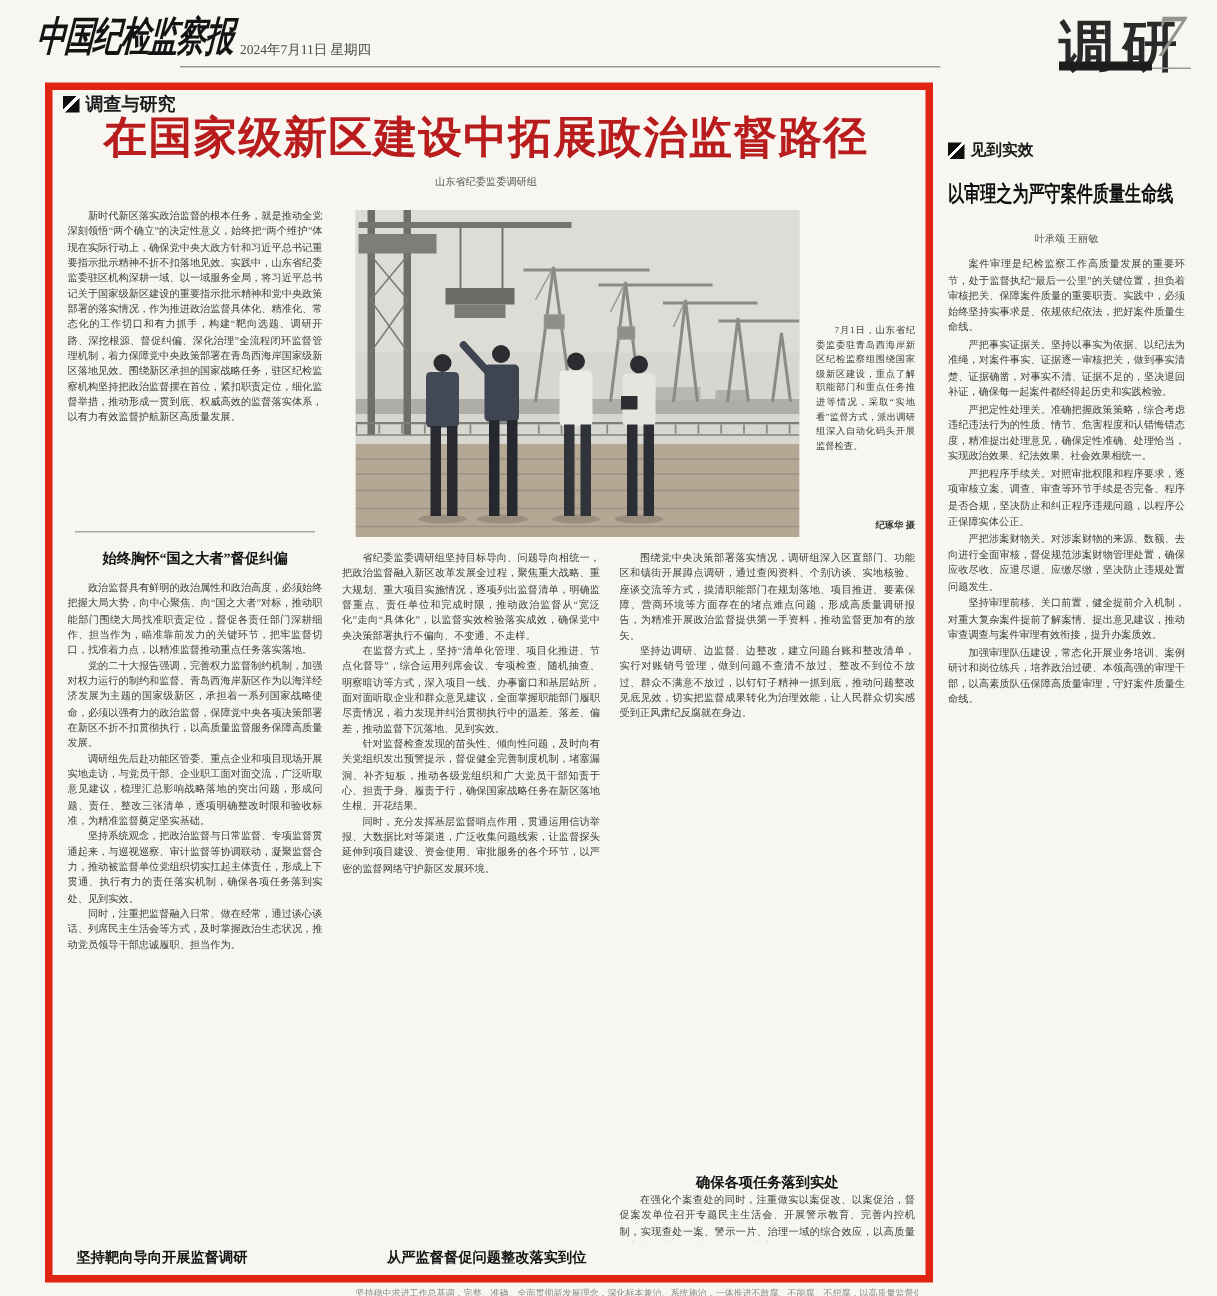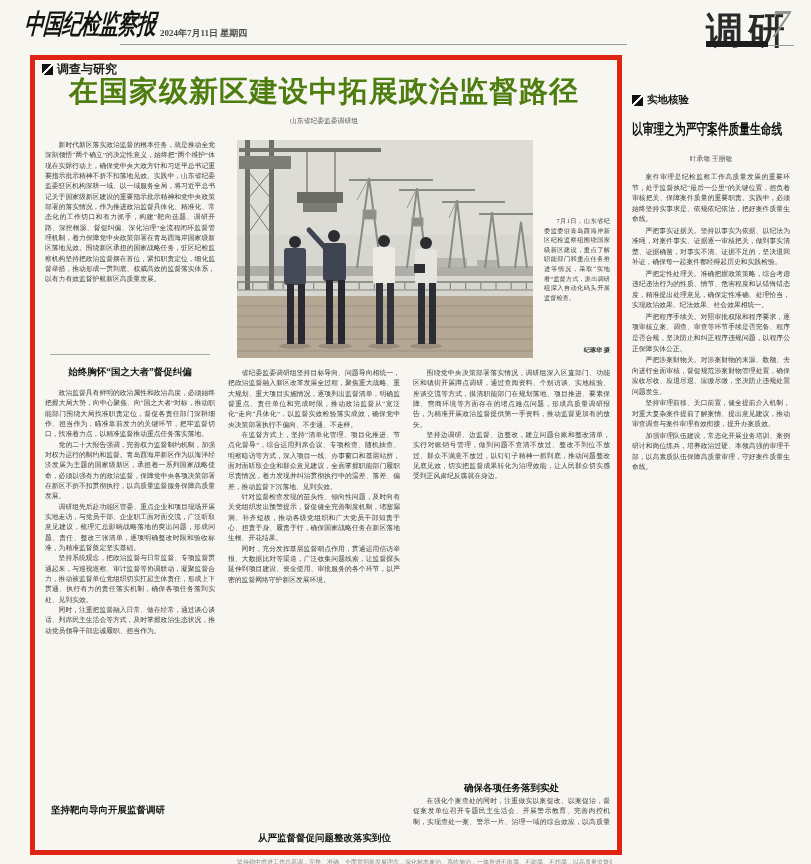--- a/index.html
+++ b/index.html
@@ -8,35 +8,35 @@
     background:#f8f6f1;
     font-family:"Liberation Serif","DejaVu Serif",serif;
     color:#3b3b3b;
   }
   
   .masthead{
     position:absolute;left:26px;top:6px;font-size:27px;font-weight:bold;
     font-style:italic;color:#141414;letter-spacing:-1px;
     transform:scaleX(.72) skewX(-6deg);transform-origin:left top;white-space:nowrap;
   }
-  .masthead-date{position:absolute;left:160px;top:27px;font-size:9px;color:#4a4a4a;font-weight:bold;white-space:nowrap;}
+  .masthead-date{position:absolute;left:160px;top:27px;font-size:9px;color:#4a4a4a;font-weight:normal;white-space:nowrap;}
   .header-rule-main{position:absolute;left:120px;top:44px;width:507px;height:1px;background:#9a9a96;}
   .section-title{position:absolute;left:706px;top:6px;font-size:37px;font-weight:bold;color:#2a2a2a;letter-spacing:5px;white-space:nowrap;}
   .page-number{position:absolute;left:770px;top:0px;font-size:40px;color:#95958f;font-style:italic;}
   .header-bar-thick{position:absolute;left:706px;top:41px;width:62px;height:6px;background:#1d1d1d;}
   .header-rule-right{position:absolute;left:768px;top:45px;width:26px;height:1px;background:#9a9a96;}
   
   .red-box{position:absolute;left:30px;top:55px;width:582px;height:790px;border:5px solid #e02413;background:transparent;}
   
   .tag{position:absolute;display:flex;align-items:center;gap:4px;font-weight:bold;color:#1c1c1c;}
   .tag-main{left:42px;top:61px;font-size:12px;}
   .tag-icon{width:11px;height:11px;background:linear-gradient(135deg,#101010 42%,#ffffff 42%,#ffffff 56%,#101010 56%);flex:0 0 auto;}
   .main-headline{
     position:absolute;left:40px;top:72px;width:568px;text-align:center;
-    font-size:29px;font-weight:900;color:#4d7c0f;letter-spacing:1px;white-space:nowrap;
+    font-size:29px;font-weight:900;color:#b91c1c;letter-spacing:1px;white-space:nowrap;
   }
   .main-byline{position:absolute;left:40px;top:116px;width:568px;text-align:center;font-size:6.8px;color:#555;}
   
   .col{position:absolute;overflow:hidden;font-size:6.8px;line-height:1.52;text-align:justify;color:#3c3c3c;}
   .col p{margin:0;text-indent:2em;}
   .divider{position:absolute;height:1px;background:#a9a9a3;}
   .subhead{position:absolute;font-size:9.5px;font-weight:bold;color:#141414;white-space:nowrap;}
   
   .photo{position:absolute;left:237px;top:140px;width:296px;height:218px;overflow:hidden;background:#d6d5cf;}
   .photo svg{display:block;}
@@ -83,21 +83,21 @@
   </div>
   <div class="divider" style="left:50px;top:354px;width:160px;"></div>
   <div class="subhead" style="left:45px;top:366px;width:170px;text-align:center;">始终胸怀“国之大者”督促纠偏</div>
   <div class="col" style="left:45px;top:388px;width:170px;height:440px;">
     <p>政治监督具有鲜明的政治属性和政治高度，必须始终把握大局大势，向中心聚焦、向“国之大者”对标，推动职能部门围绕大局找准职责定位，督促各责任部门深耕细作、担当作为，瞄准靠前发力的关键环节，把牢监督切口，找准着力点，以精准监督推动重点任务落实落地。</p>
     <p>党的二十大报告强调，完善权力监督制约机制，加强对权力运行的制约和监督。青岛西海岸新区作为以海洋经济发展为主题的国家级新区，承担着一系列国家战略使命，必须以强有力的政治监督，保障党中央各项决策部署在新区不折不扣贯彻执行，以高质量监督服务保障高质量发展。</p>
     <p>调研组先后赴功能区管委、重点企业和项目现场开展实地走访，与党员干部、企业职工面对面交流，广泛听取意见建议，梳理汇总影响战略落地的突出问题，形成问题、责任、整改三张清单，逐项明确整改时限和验收标准，为精准监督奠定坚实基础。</p>
     <p>坚持系统观念，把政治监督与日常监督、专项监督贯通起来，与巡视巡察、审计监督等协调联动，凝聚监督合力，推动被监督单位党组织切实扛起主体责任，形成上下贯通、执行有力的责任落实机制，确保各项任务落到实处、见到实效。</p>
     <p>同时，注重把监督融入日常、做在经常，通过谈心谈话、列席民主生活会等方式，及时掌握政治生态状况，推动党员领导干部忠诚履职、担当作为。</p>
   </div>
-  <div class="subhead" style="left:51px;top:804px;text-align:right;">坚持靶向导向开展监督调研</div>
+  <div class="subhead" style="left:51px;top:832px;text-align:right;">坚持靶向导向开展监督调研</div>
 
   <div class="photo">
     <svg width="296" height="218" viewBox="0 0 296 218">
       <rect x="0" y="0" width="296" height="218" fill="#d7d6d0"></rect>
       <rect x="0" y="0" width="296" height="95" fill="#dedcd6"></rect>
 
       <rect x="0" y="126" width="296" height="10" fill="#aeada7"></rect>
       <rect x="200" y="118" width="30" height="9" fill="#b8b7b1"></rect>
       <rect x="240" y="120" width="22" height="7" fill="#b3b2ac"></rect>
 
@@ -191,21 +191,21 @@
     <p>围绕党中央决策部署落实情况，调研组深入区直部门、功能区和镇街开展蹲点调研，通过查阅资料、个别访谈、实地核验、座谈交流等方式，摸清职能部门在规划落地、项目推进、要素保障、营商环境等方面存在的堵点难点问题，形成高质量调研报告，为精准开展政治监督提供第一手资料，推动监督更加有的放矢。</p>
     <p>坚持边调研、边监督、边整改，建立问题台账和整改清单，实行对账销号管理，做到问题不查清不放过、整改不到位不放过、群众不满意不放过，以钉钉子精神一抓到底，推动问题整改见底见效，切实把监督成果转化为治理效能，让人民群众切实感受到正风肃纪反腐就在身边。</p>
   </div>
   <div class="subhead" style="left:413px;top:782px;width:197px;text-align:center;">确保各项任务落到实处</div>
   <div class="col" style="left:413px;top:796px;width:197px;height:32px;">
     <p>在强化个案查处的同时，注重做实以案促改、以案促治，督促案发单位召开专题民主生活会、开展警示教育、完善内控机制，实现查处一案、警示一片、治理一域的综合效应，以高质量监督推动营造风清气正的政治生态。</p>
   </div>
 
   <div class="tag tag-side">
     <span class="tag-icon"></span>
-    <span>实地核验</span>
+    <span>见到实效</span>
   </div>
   <div class="side-headline">以审理之为严守案件质量生命线</div>
   <div class="side-byline">叶承颂 王丽敏</div>
   <div class="side-body">
     <p>案件审理是纪检监察工作高质量发展的重要环节，处于监督执纪“最后一公里”的关键位置，担负着审核把关、保障案件质量的重要职责。实践中，必须始终坚持实事求是、依规依纪依法，把好案件质量生命线。</p>
     <p>严把事实证据关。坚持以事实为依据、以纪法为准绳，对案件事实、证据逐一审核把关，做到事实清楚、证据确凿，对事实不清、证据不足的，坚决退回补证，确保每一起案件都经得起历史和实践检验。</p>
     <p>严把定性处理关。准确把握政策策略，综合考虑违纪违法行为的性质、情节、危害程度和认错悔错态度，精准提出处理意见，确保定性准确、处理恰当，实现政治效果、纪法效果、社会效果相统一。</p>
     <p>严把程序手续关。对照审批权限和程序要求，逐项审核立案、调查、审查等环节手续是否完备、程序是否合规，坚决防止和纠正程序违规问题，以程序公正保障实体公正。</p>
     <p>严把涉案财物关。对涉案财物的来源、数额、去向进行全面审核，督促规范涉案财物管理处置，确保应收尽收、应退尽退、应缴尽缴，坚决防止违规处置问题发生。</p>
     <p>坚持审理前移、关口前置，健全提前介入机制，对重大复杂案件提前了解案情、提出意见建议，推动审查调查与案件审理有效衔接，提升办案质效。</p>

